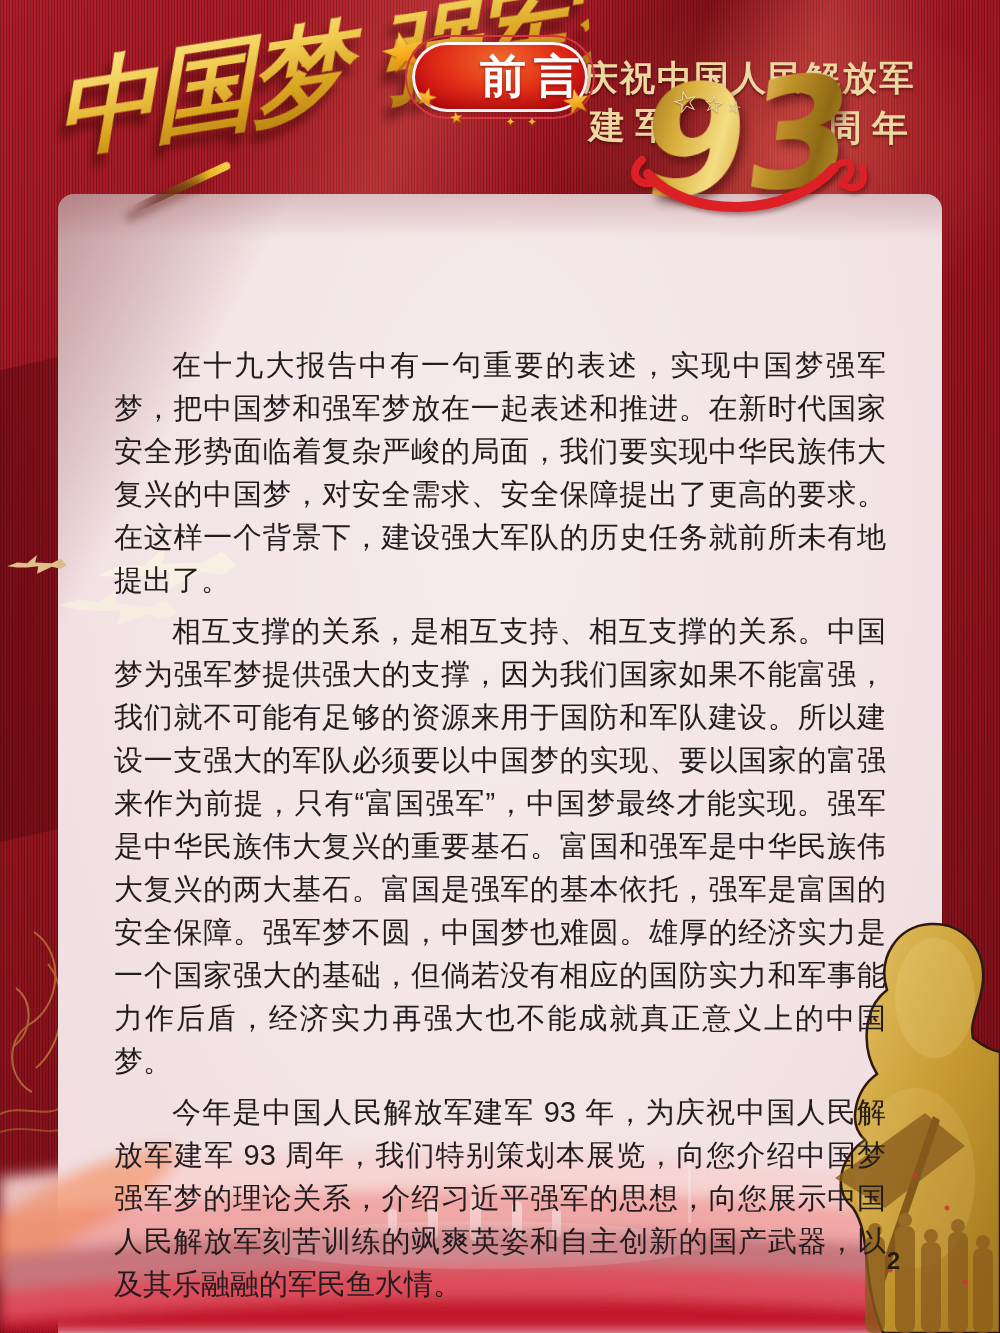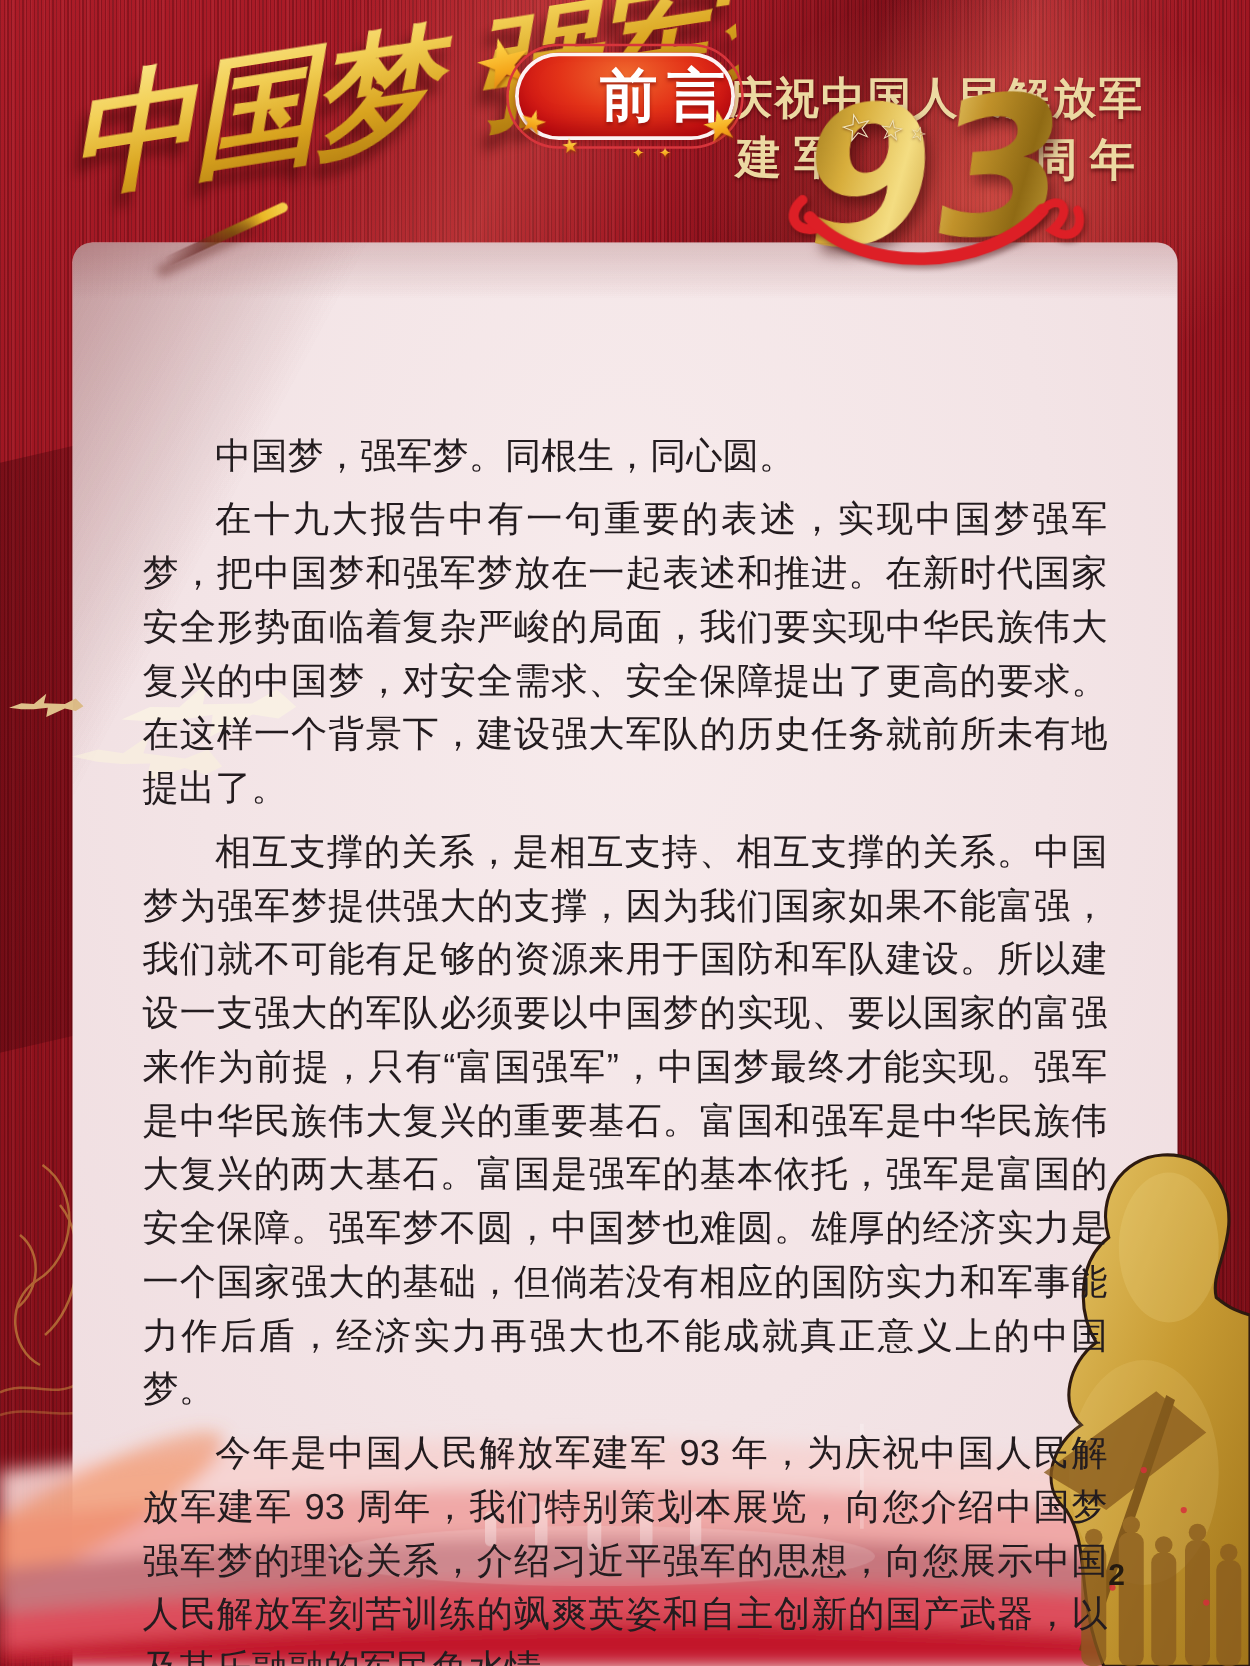--- a/index.html
+++ b/index.html
@@ -172,21 +172,20 @@
     <span class="pill-label">前言</span>
   </div>
   <span class="badge-star bs2">★</span>
   <span class="badge-star bs3">★</span>
   <span class="badge-star bs4">★</span>
   <span class="badge-star bs5">✦ ✦</span>
 </div>
 
 <div class="panel" style="background:none;z-index:4;pointer-events:none;">
   <div class="content">
-    <p>中国梦，强军梦。同根生，同心圆。</p>
     <p>在十九大报告中有一句重要的表述，实现中国梦强军梦，把中国梦和强军梦放在一起表述和推进。在新时代国家安全形势面临着复杂严峻的局面，我们要实现中华民族伟大复兴的中国梦，对安全需求、安全保障提出了更高的要求。在这样一个背景下，建设强大军队的历史任务就前所未有地提出了。</p>
     <p>相互支撑的关系，是相互支持、相互支撑的关系。中国梦为强军梦提供强大的支撑，因为我们国家如果不能富强，我们就不可能有足够的资源来用于国防和军队建设。所以建设一支强大的军队必须要以中国梦的实现、要以国家的富强来作为前提，只有“富国强军”，中国梦最终才能实现。强军是中华民族伟大复兴的重要基石。富国和强军是中华民族伟大复兴的两大基石。富国是强军的基本依托，强军是富国的安全保障。强军梦不圆，中国梦也难圆。雄厚的经济实力是一个国家强大的基础，但倘若没有相应的国防实力和军事能力作后盾，经济实力再强大也不能成就真正意义上的中国梦。</p>
     <p>今年是中国人民解放军建军 93 年，为庆祝中国人民解放军建军 93 周年，我们特别策划本展览，向您介绍中国梦强军梦的理论关系，介绍习近平强军的思想，向您展示中国人民解放军刻苦训练的飒爽英姿和自主创新的国产武器，以及其乐融融的军民鱼水情。</p>
   </div>
 </div>
 
 <svg class="jet jet-gold" width="62" height="30" viewBox="0 0 100 48">
   <path fill="#dfc08a" d="M2 26 L18 20 L34 21 L50 8 L47 20 L74 21 L88 14 L98 24 L88 30 L74 27 L50 38 L52 26 L34 28 L18 28 Z"></path>
 </svg>
 <svg class="jet jet-cream-1" width="150" height="70" viewBox="0 0 100 48" style="transform:rotate(-3deg);">

